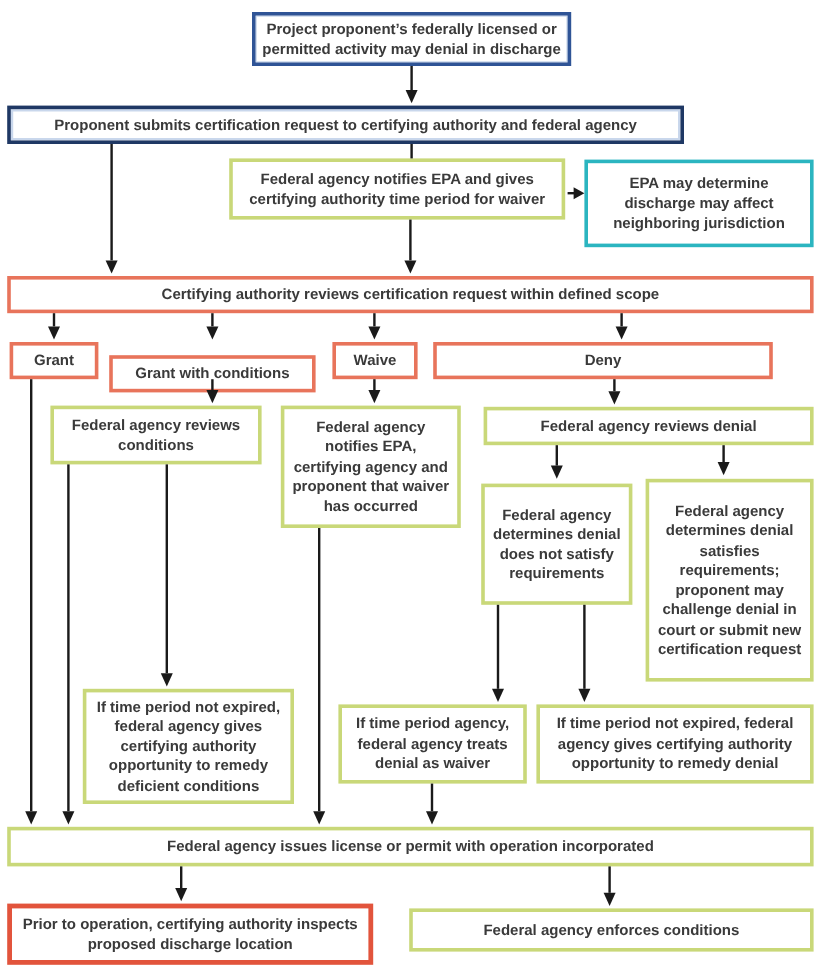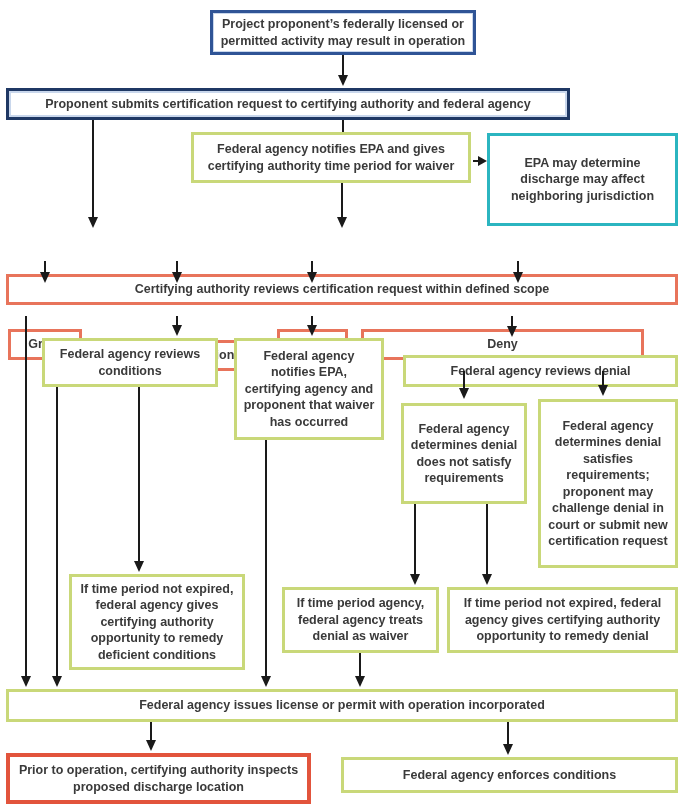--- a/index.html
+++ b/index.html
@@ -18,21 +18,21 @@
     font-weight:700;
     font-size:12.5px;
     line-height:1.32;
     box-sizing:border-box;
     padding:2px 5px;
   }
   .navy      {border:3px solid var(--navy);  box-shadow:inset 0 0 0 2px var(--navyinner);}
   .navylight {border:3px solid var(--blue);  box-shadow:inset 0 0 0 1px var(--navyinner);}
   .green     {border:3px solid var(--green);}
   .teal      {border:3px solid var(--teal);}
-  .orange    {border:3px solid var(--orange);margin-top:44px;}
+  .orange    {border:3px solid var(--orange);}
   .red       {border:4px solid var(--red);}
   .vline{position:absolute;width:2px;background:var(--line);}
   .hline{position:absolute;height:2px;background:var(--line);}
   .head-down{
     position:absolute;width:0;height:0;
     border-left:5px solid transparent;
     border-right:5px solid transparent;
     border-top:11px solid var(--line);
   }
   .head-right{
@@ -40,43 +40,43 @@
     border-top:5px solid transparent;
     border-bottom:5px solid transparent;
     border-left:9px solid var(--line);
   }
 </style>
 </head>
 <body>
 
 <div class="canvas">
 
-  <div class="node navylight" style="left:210px;top:10px;width:266px;height:45px">Project proponent’s federally licensed or permitted activity may result in operation</div>
+  <div class="node navylight" style="left:210px;top:10px;width:266px;height:45px">Project proponent’s federally licensed or permitted activity may denial in discharge</div>
 
   <div class="node navy" style="left:6px;top:88px;width:564px;height:32px">Proponent submits certification request to certifying authority and federal agency</div>
 
   <div class="node green" style="left:191px;top:132px;width:280px;height:51px">Federal agency notifies EPA and gives certifying authority time period for waiver</div>
 
-  <div class="node teal" style="left:487px;top:133px;width:191px;height:93px">EPA may determine discharge may affect neighboring jurisdiction</div>
+  <div class="node teal" style="left:487px;top:133px;width:191px;height:73px">EPA may determine discharge may affect neighboring jurisdiction</div>
 
   <div class="node orange" style="left:6px;top:230px;width:672px;height:31px">Certifying authority reviews certification request within defined scope</div>
 
   <div class="node orange" style="left:8px;top:285px;width:74px;height:31px">Grant</div>
 
   <div class="node orange" style="left:91px;top:296px;width:172px;height:31px">Grant with conditions</div>
 
   <div class="node orange" style="left:277px;top:285px;width:71px;height:31px">Waive</div>
 
   <div class="node orange" style="left:361px;top:285px;width:283px;height:31px">Deny</div>
 
   <div class="node green" style="left:42px;top:338px;width:176px;height:49px">Federal agency reviews conditions</div>
 
   <div class="node green" style="left:234px;top:338px;width:150px;height:102px">Federal agency notifies EPA, certifying agency and proponent that waiver has occurred</div>
 
-  <div class="node green" style="left:403px;top:355px;width:275px;height:32px">Federal agency reviews denial</div>
+  <div class="node green" style="left:403px;top:339px;width:275px;height:32px">Federal agency reviews denial</div>
 
   <div class="node green" style="left:401px;top:403px;width:126px;height:101px">Federal agency determines denial does not satisfy requirements</div>
 
   <div class="node green" style="left:538px;top:399px;width:140px;height:169px">Federal agency determines denial satisfies requirements; proponent may challenge denial in court or submit new certification request</div>
 
   <div class="node green" style="left:69px;top:574px;width:176px;height:96px">If time period not expired, federal agency gives certifying authority opportunity to remedy deficient conditions</div>
 
   <div class="node green" style="left:282px;top:587px;width:157px;height:66px">If time period agency, federal agency treats denial as waiver</div>
 
   <div class="node green" style="left:447px;top:587px;width:231px;height:66px">If time period not expired, federal agency gives certifying authority opportunity to remedy denial</div>

